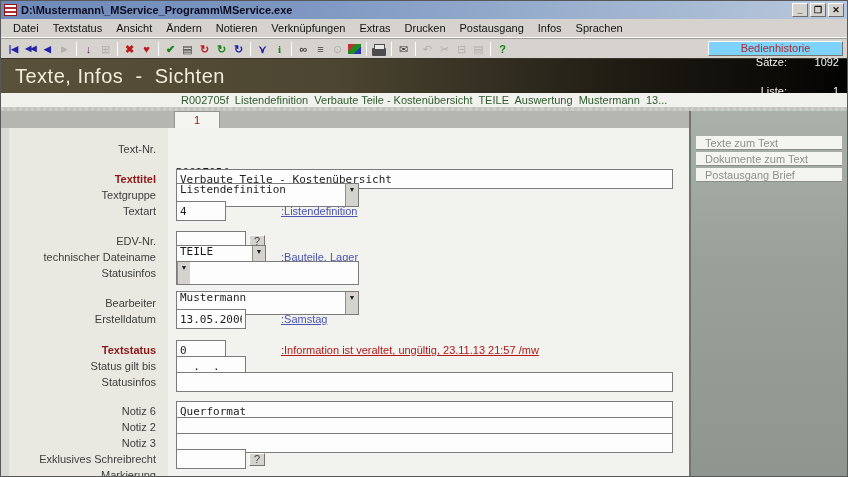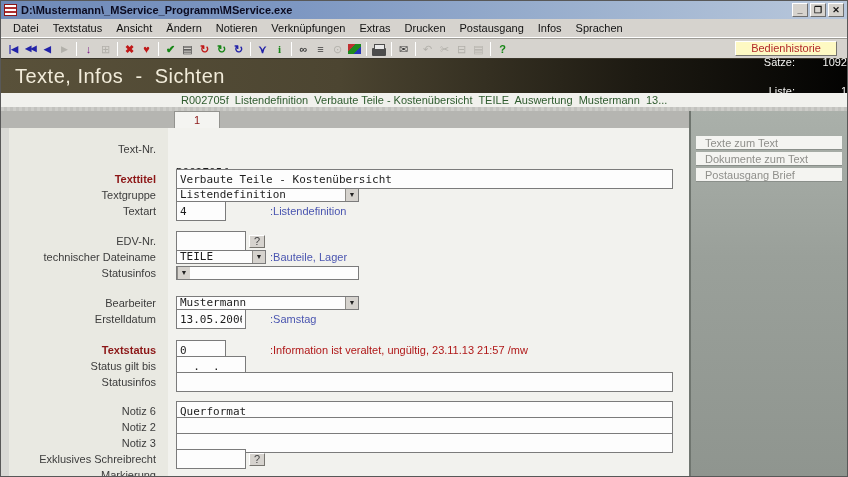--- a/index.html
+++ b/index.html
@@ -31,29 +31,29 @@
   .sep { width:1px; height:14px; background:#8f8d88; border-right:1px solid #fff; margin:0 3px; flex:none; }
   .c-blue  { color:#2222a8; font-weight:bold; }
   .c-red   { color:#c01818; font-weight:bold; }
   .c-green { color:#158515; font-weight:bold; }
   .c-purple{ color:#7a1486; font-weight:bold; }
   .c-dark  { color:#3a3a3a; }
   .c-dis   { color:#b2b0aa; }
   .ic-img  { width:13px; height:10px; margin:3px 2px; background:linear-gradient(135deg,#c03030 33%,#1f8a1f 33% 66%,#2535b5 66%); flex:none; }
   .ic-print{ width:14px; height:8px; margin:6px 2px 0; background:#4c4c4c; border-radius:1px; position:relative; flex:none; }
   .ic-print::before { content:""; position:absolute; left:2px; top:-4px; width:9px; height:4px; background:#e9e9e9; border:1px solid #4c4c4c; }
-  .bedien-btn { margin-left:auto; margin-right:6px; width:102px; height:15px; background:#fef9c3;
+  .bedien-btn { margin-left:auto; width:135px; height:15px; background:#7dd3fc;
                 border:1px solid; border-color:#fff #77756f #77756f #fff; color:#b22a2a;
                 text-align:center; line-height:13px; }
 
   
   .header { height:35px; background:linear-gradient(90deg,#59513a 0%,#4c4531 40%,#1d1a12 75%,#030302 100%);
             display:flex; align-items:center; flex:none; border-top:1px solid #3a352a; }
   .header-title { color:#f2ecda; font-size:20px; padding-left:14px; letter-spacing:0.5px; white-space:pre; flex:1; }
-  .header-stats { display:grid; grid-template-columns:52px 52px; row-gap:17px; padding-right:0; color:#f4f4f2; font-size:11px; }
+  .header-stats { display:grid; grid-template-columns:52px 52px; row-gap:17px; padding-right:8px; color:#f4f4f2; font-size:11px; }
   .stat-label { text-align:right; }
   .stat-value { text-align:right; }
 
   
   .breadcrumb { height:14px; background:#f1f1ed; padding-left:180px; color:#2e5b2e;
                 white-space:pre; line-height:14px; flex:none; overflow:hidden;border-radius:6px; }
   .texstrip { height:4px; background:repeating-linear-gradient(90deg,#ccccc8 0 3px,#c2c2be 3px 6px); flex:none; }
 
   
   .content { flex:1; display:flex; min-height:0; }
@@ -65,28 +65,28 @@
           background:linear-gradient(90deg,#d9d9d5 0 8px,#e9e9e2 8px 167px,#f2f2ee 167px); }
   .frow { display:flex; height:14px; margin-bottom:2px; align-items:center; }
   .gap13{ height:13px; } .gap14{ height:14px; } .gap15{ height:15px; }
   .flabel { width:167px; flex:none; text-align:right; padding-right:12px; color:#3c3c3c; line-height:14px; }
   .flabel.redlbl { color:#8c1616; font-weight:bold; }
   .fval { flex:1; position:relative; display:flex; align-items:center; padding-left:8px; }
   .mono { font-family:"DejaVu Sans Mono", monospace; font-size:11px; color:#1d1d1d; }
   .tin { height:20px; border:1px solid #7b7b7b; background:#fdfdfd; padding:0 3px;
          font-family:"DejaVu Sans Mono", monospace; font-size:11px; color:#1d1d1d; }
   .w-tiny{ width:50px; } .w-date{ width:70px; } .w-long{ width:497px; }
-  .combo { height:14px; border:1px solid #7b7b7b; background:#fdfdfd; display:flex; align-items:stretch; }
+  .combo { height:24px; border:1px solid #7b7b7b; background:#fdfdfd; display:flex; align-items:stretch; }
   .combo.w-med{ width:183px; } .combo.w-sm{ width:90px; }
   .combo-text { flex:1; padding:0 3px; line-height:12px; overflow:hidden; white-space:nowrap; }
   .combo-btn { width:13px; flex:none; background:#d6d3ce; border-left:1px solid #8f8d88;
                font-size:7px; line-height:12px; text-align:center; color:#222; }
   .help-btn { width:16px; height:13px; margin-left:3px; background:#d6d3ce; border:1px solid;
               border-color:#fff #77756f #77756f #fff; text-align:center; line-height:11px; color:#444; }
-  .annot { position:absolute; left:102px; white-space:nowrap; line-height:14px; }
+  .annot { position:absolute; left:113px; white-space:nowrap; line-height:14px;text-decoration:underline; }
   .annot-blue { color:#4a55b0; } .annot-red { color:#b01818; }
   .static-val { line-height:14px;margin-top:48px; }
 
   
   .panel { flex:1; background:linear-gradient(180deg,#aab0aa 0%,#9aa09a 40%,#8f958f 100%);
            border-left:2px solid #6f756f; padding-top:25px; }
   .panel-btn { margin:0 5px 2px 5px; height:14px; background:#f4f4f1; border-bottom:1px solid #8a8f8a;
                color:#8f8f8b; padding-left:9px; line-height:14px; white-space:nowrap; overflow:hidden; }
 </style>
 </head>

